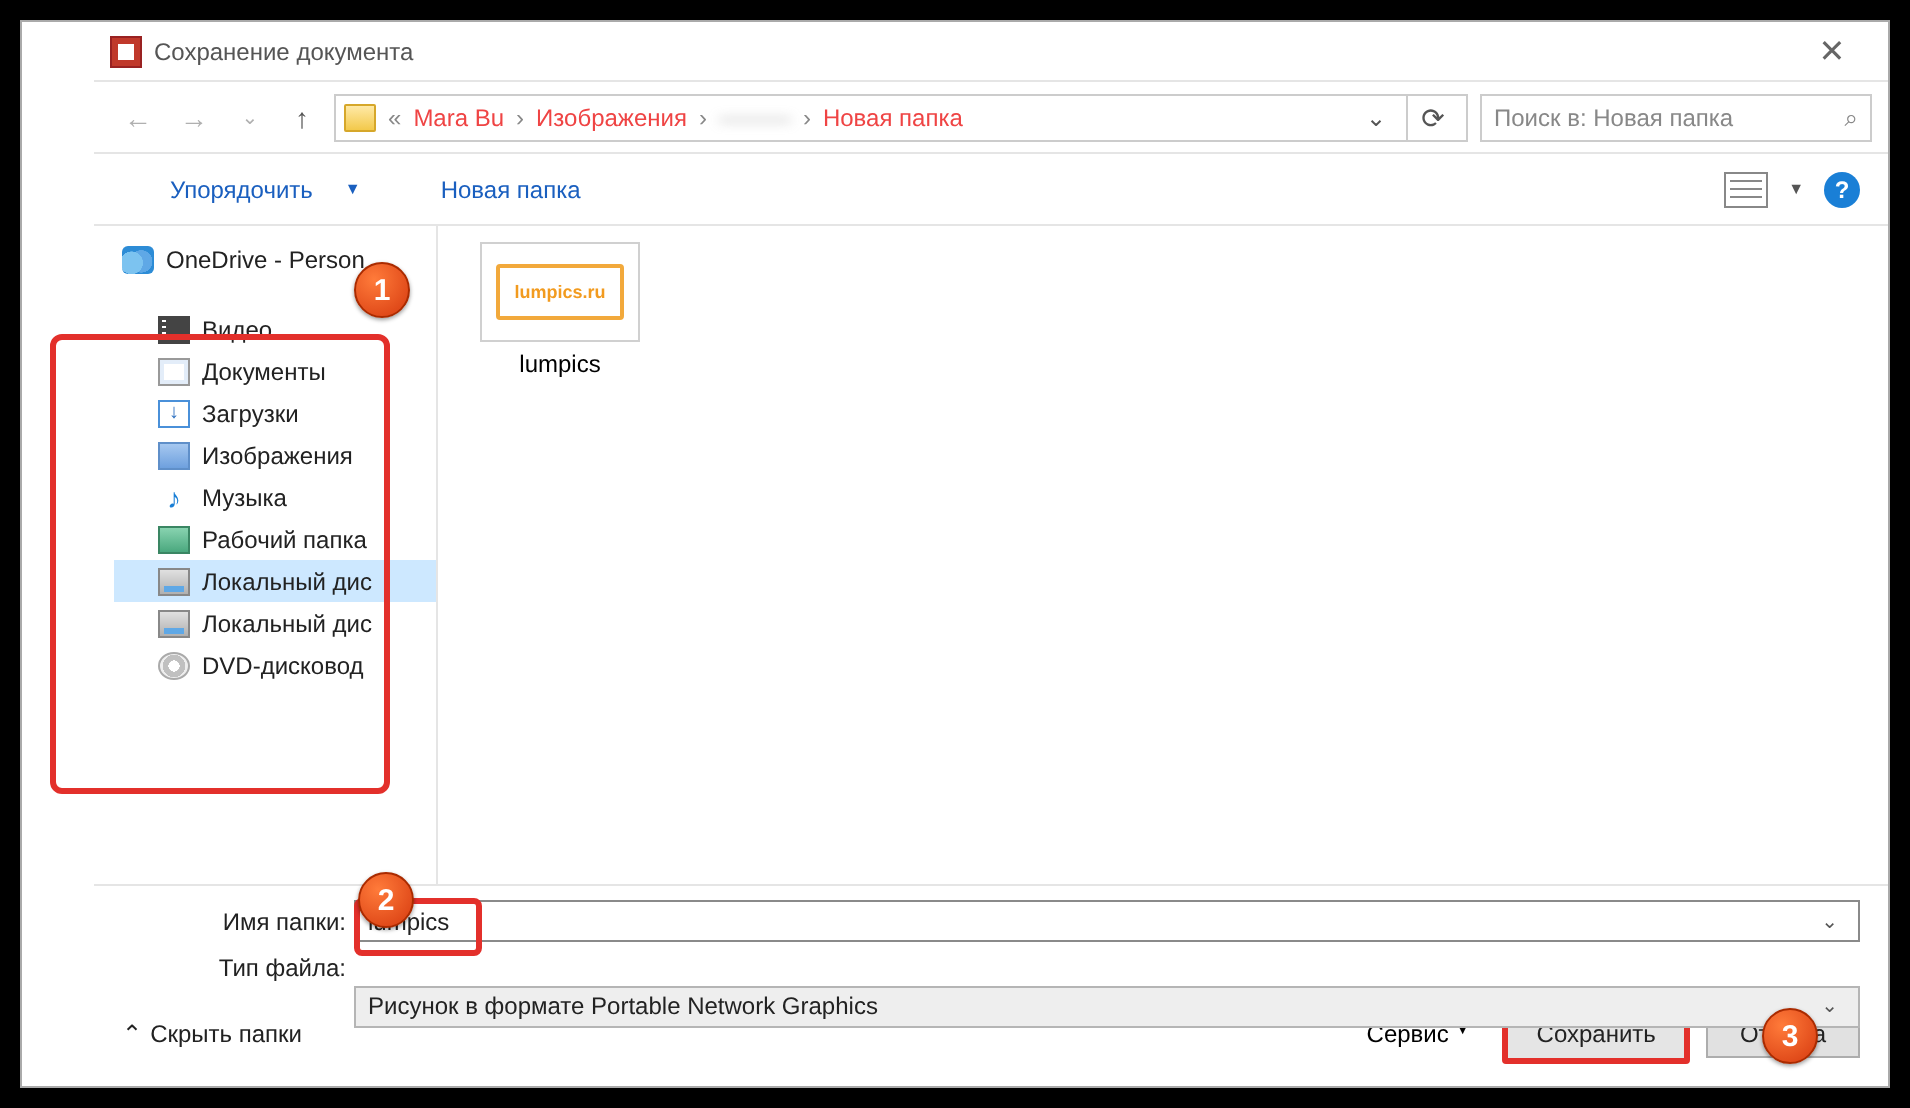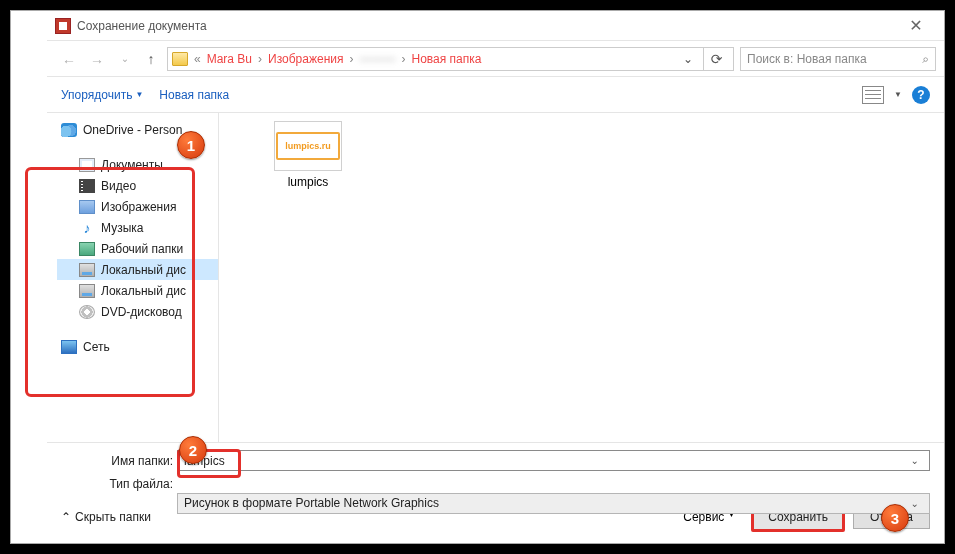--- a/index.html
+++ b/index.html
@@ -19,28 +19,28 @@
   .folder-ico { width:16px; height:14px; background:linear-gradient(#ffe9a6,#f3c94b); border-radius:1px; border:1px solid #d6a72a; margin-right:2px; }
   .bc-sep { color:#888; }
   .bc-item { padding:0 2px; color:#ef4444; white-space:nowrap;}
   .bc-item.blur { filter:blur(3px); color:#888; }
   .addr-drop { margin-left:auto; padding:0 6px; color:#555; }
   .refresh { width:26px; height:24px; border-left:1px solid #ccc; display:flex; justify-content:center; align-items:center; color:#555; font-size:14px;}
   .searchbox { width:196px; height:24px; border:1px solid #ccc; margin-left:6px; display:flex; align-items:center; padding:0 6px; color:#888;}
   .searchbox .mag { margin-left:auto; color:#888; }
   
   .toolrow { height:36px; display:flex; align-items:center; padding:0 14px; border-top:1px solid #e5e5e5; gap:16px;}
-  .toolbtn { color:#1a5fbf; display:flex; align-items:center; gap:3px; }
+  .toolbtn { color:#1a5fbf; display:flex; align-items:center; gap:16px;margin-left:24px; }
   .toolbtn .drop { font-size:8px; }
   .tool-right { margin-left:auto; display:flex; align-items:center; gap:10px; }
   .view-icon { width:22px; height:18px; border:1px solid #888; display:flex; flex-direction:column; justify-content:space-around; padding:2px;}
   .view-icon i { height:1px; background:#888; }
   .help-icon { width:18px; height:18px; border-radius:50%; background:#1a7fd6; color:#fff; display:flex; justify-content:center; align-items:center; font-weight:bold;}
   
-  .body { flex:1; display:flex; border-top:1px solid #e5e5e5; overflow:hidden; position:relative;gap:28px;}
+  .body { flex:1; display:flex; border-top:1px solid #e5e5e5; overflow:hidden; position:relative;}
   .sidebar { width:172px; border-right:1px solid #e5e5e5; padding:6px 0 0 10px; position:relative;}
   .tree-item { display:flex; align-items:center; height:21px; gap:6px; padding-left:4px; color:#222;}
   .tree-item.indent { padding-left:22px; }
   .tree-item.selected { background:#cde8ff; }
   .ico { width:16px; height:14px; flex-shrink:0;}
   .ico-onedrive { background:radial-gradient(circle at 30% 60%, #7cc3f0 40%, transparent 41%), radial-gradient(circle at 60% 55%, #5fa8e6 45%, transparent 46%); background-color:#2d8cd6; border-radius:3px;}
   .ico-pc { background:linear-gradient(#3a8dde,#1d5db0); border:1px solid #1d5db0; position:relative;}
   .ico-pc::after { content:""; position:absolute; inset:2px 2px 4px 2px; background:#cfe6ff; }
   .ico-vid { background:#444; position:relative; }
   .ico-vid::after { content:""; position:absolute; left:2px; top:2px; bottom:2px; width:2px; background:repeating-linear-gradient(#fff 0 1px, #444 1px 3px);}
@@ -51,21 +51,21 @@
   .ico-mus { background:#fff; color:#1a7fd6; display:flex; justify-content:center; align-items:center; font-size:14px;}
   .ico-desk { background:linear-gradient(#88d3b0,#4aa87e); border:1px solid #3a8663;}
   .ico-hdd { background:linear-gradient(#e0e0e0,#b0b0b0); border:1px solid #888; position:relative;}
   .ico-hdd::after { content:""; position:absolute; left:2px; right:2px; bottom:1px; height:3px; background:#5fa8e6;}
   .ico-dvd { background:radial-gradient(circle,#fff 30%,#c0c0c0 31% 60%,#eee 61%); border-radius:50%; border:1px solid #aaa;}
   .ico-net { background:linear-gradient(#7cc3f0,#2d70c0); border:1px solid #2d70c0;}
   
   .content { flex:1; padding:8px 0 0 18px; }
   .file-item { width:86px; display:flex; flex-direction:column; align-items:center; gap:4px; }
   .thumb { width:64px; height:28px; background:#fff; border:2px solid #f2a93b; display:flex; justify-content:center; align-items:center; color:#f29b1f; font-size:9px; font-weight:bold; border-radius:2px;}
-  .thumbframe { width:68px; height:50px; border:1px solid #d0d0d0; display:flex; justify-content:center; align-items:center; background:#fff;}
+  .thumbframe { width:80px; height:50px; border:1px solid #d0d0d0; display:flex; justify-content:center; align-items:center; background:#fff;}
   .filename { font-size:12px; }
   
   .redbox1 { position:absolute; left:14px; top:156px; width:170px; height:230px; border:3px solid #e3302b; border-radius:6px; pointer-events:none; z-index:5;}
   
   .badge { position:absolute; width:28px; height:28px; border-radius:50%; background:radial-gradient(circle at 35% 30%, #ff7b3a, #d63a0f); color:#fff; font-weight:bold; font-size:15px; display:flex; justify-content:center; align-items:center; border:1px solid #aa2b00; box-shadow:0 1px 2px rgba(0,0,0,0.4); z-index:10;}
   .badge1 { top:120px; left:166px; }
   .badge2 { top:425px; left:168px; }
   .badge3 { top:493px; right:35px; }
   
   .fields { border-top:1px solid #e5e5e5; padding:6px 14px 2px 14px; }
@@ -136,56 +136,56 @@
   </div>
 
   <div class="body">
     <div class="sidebar">
       <div class="tree-item">
           <div class="ico ico-onedrive"></div>
           <span>OneDrive - Person</span>
         </div>
       <div style="height:14px"></div>
       <div class="tree-item indent">
+          <div class="ico ico-vid"></div>
+          <span>Видео</span>
+        </div>
+      <div class="tree-item indent">
           <div class="ico ico-doc"></div>
           <span>Документы</span>
         </div>
       <div class="tree-item indent">
-          <div class="ico ico-vid"></div>
-          <span>Видео</span>
+          <div class="ico ico-dl"></div>
+          <span>Загрузки</span>
         </div>
       <div class="tree-item indent">
           <div class="ico ico-img"></div>
           <span>Изображения</span>
         </div>
       <div class="tree-item indent">
           <div class="ico ico-mus">♪</div>
           <span>Музыка</span>
         </div>
       <div class="tree-item indent">
           <div class="ico ico-desk"></div>
-          <span>Рабочий папки</span>
+          <span>Рабочий папка</span>
         </div>
       <div class="tree-item indent selected">
           <div class="ico ico-hdd"></div>
           <span>Локальный дис</span>
         </div>
       <div class="tree-item indent">
           <div class="ico ico-hdd"></div>
           <span>Локальный дис</span>
         </div>
       <div class="tree-item indent">
           <div class="ico ico-dvd"></div>
           <span>DVD-дисковод</span>
         </div>
       <div style="height:14px"></div>
-      <div class="tree-item">
-          <div class="ico ico-net"></div>
-          <span>Сеть</span>
-        </div>
     </div>
     <div class="content">
       <div class="file-item">
         <div class="thumbframe">
           <div class="thumb">lumpics.ru</div>
         </div>
         <div class="filename">lumpics</div>
       </div>
     </div>
   </div>

